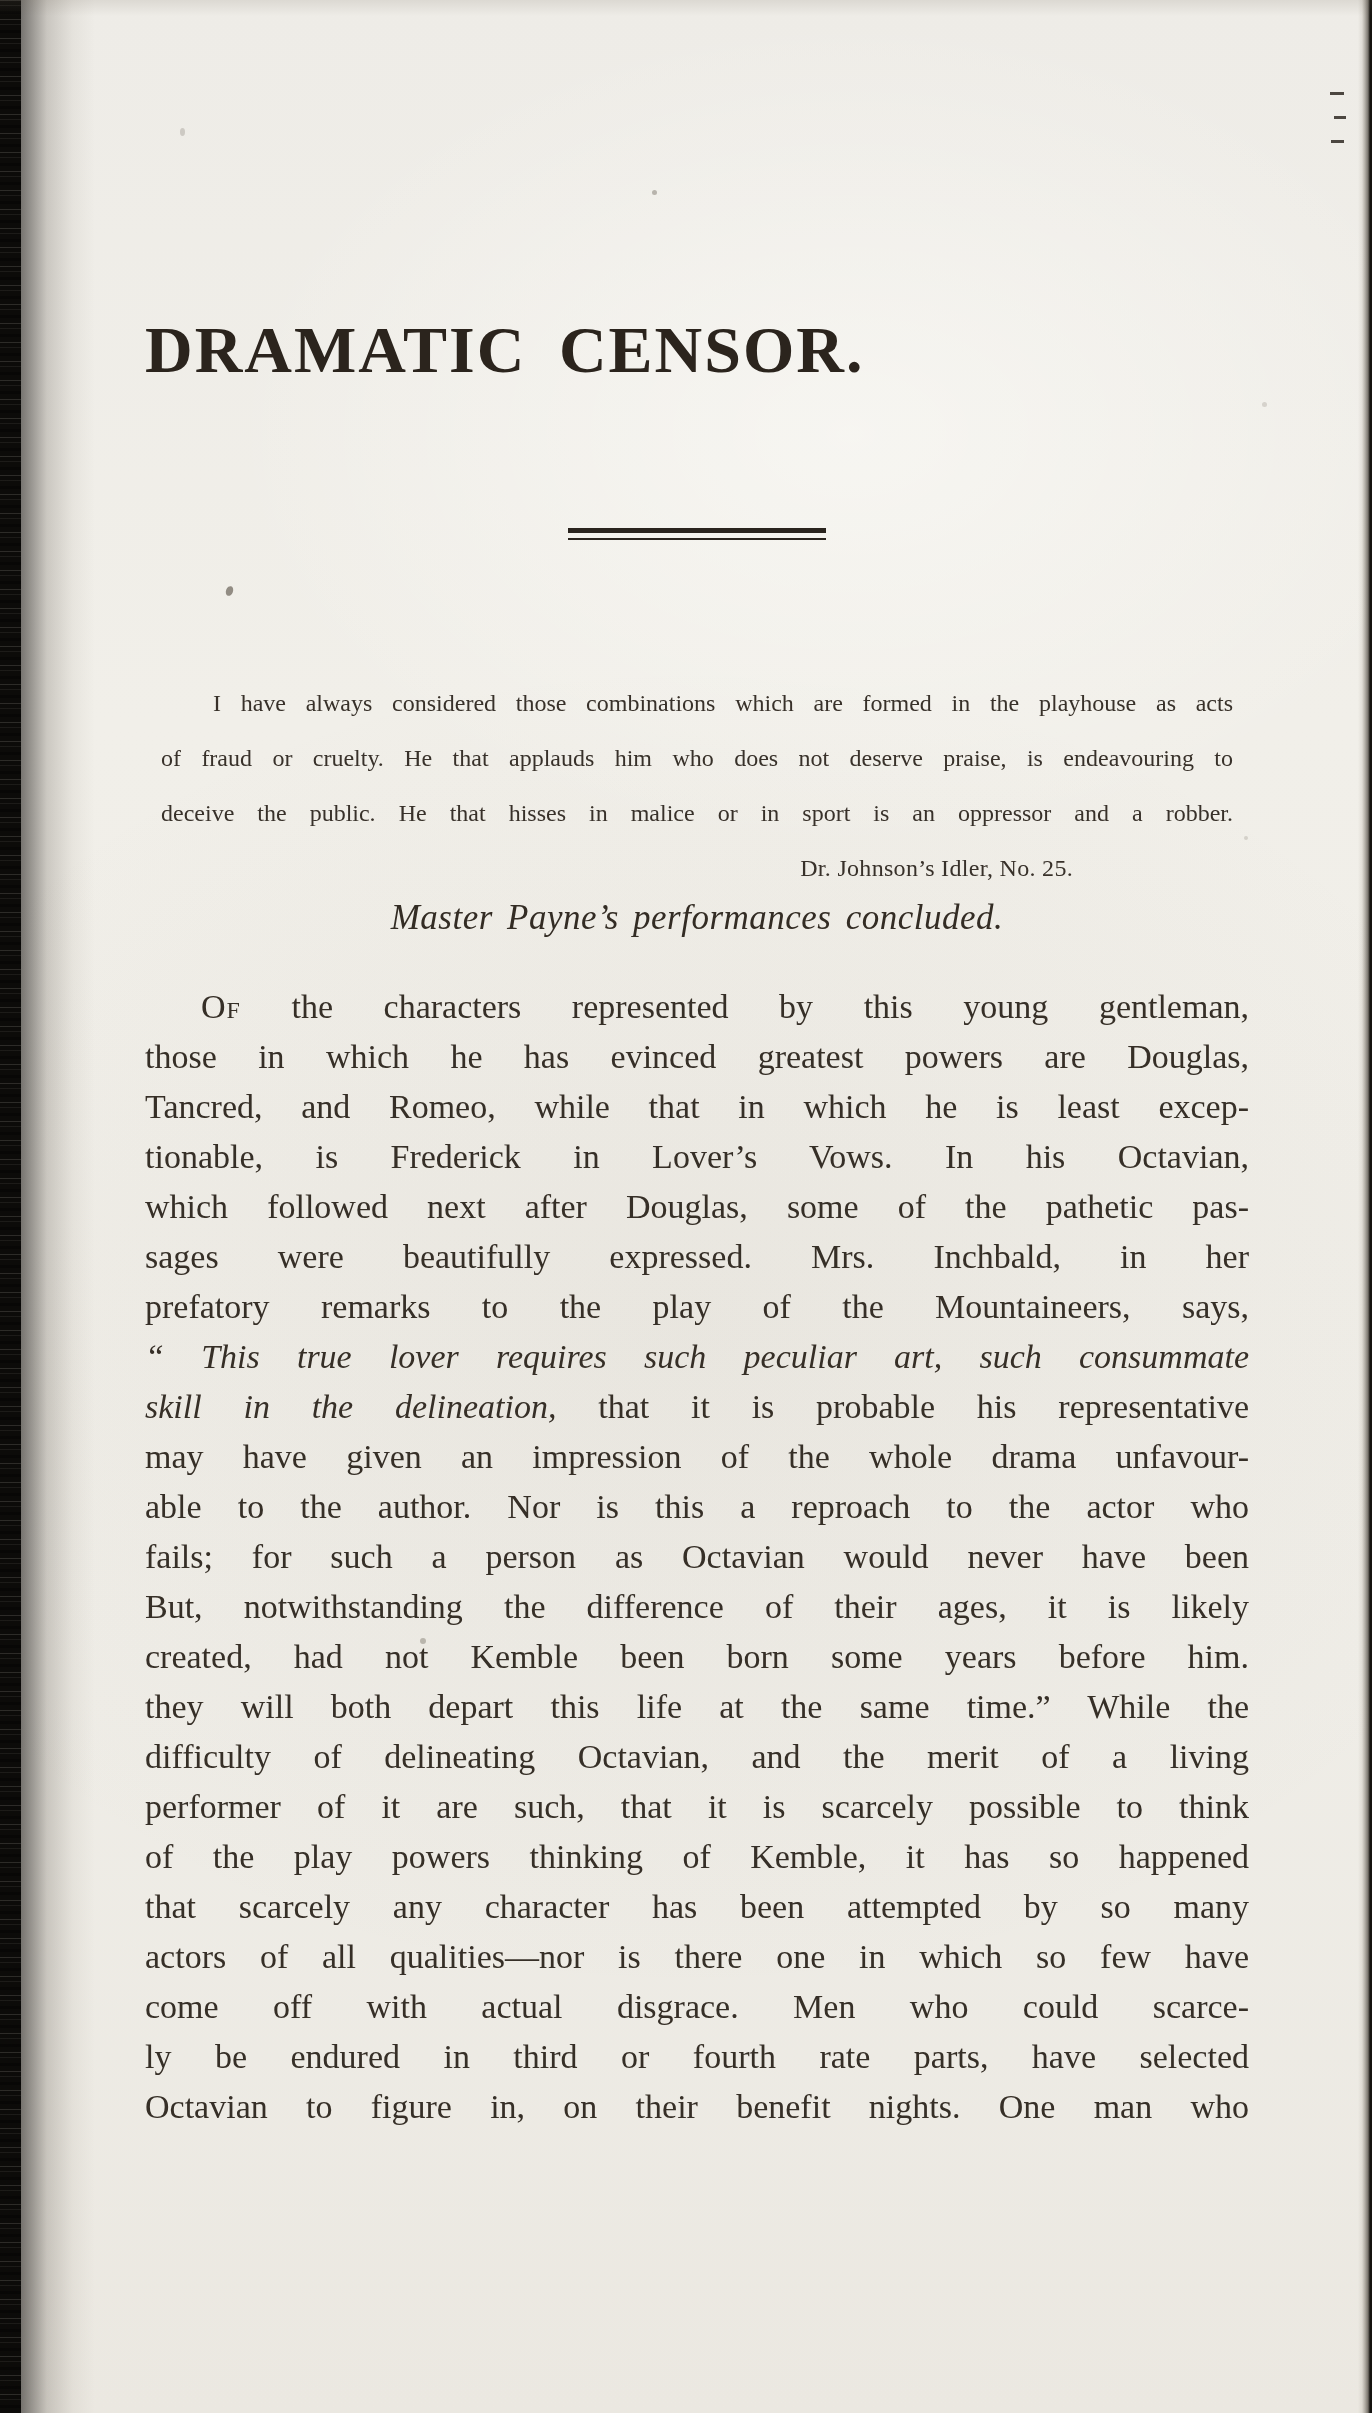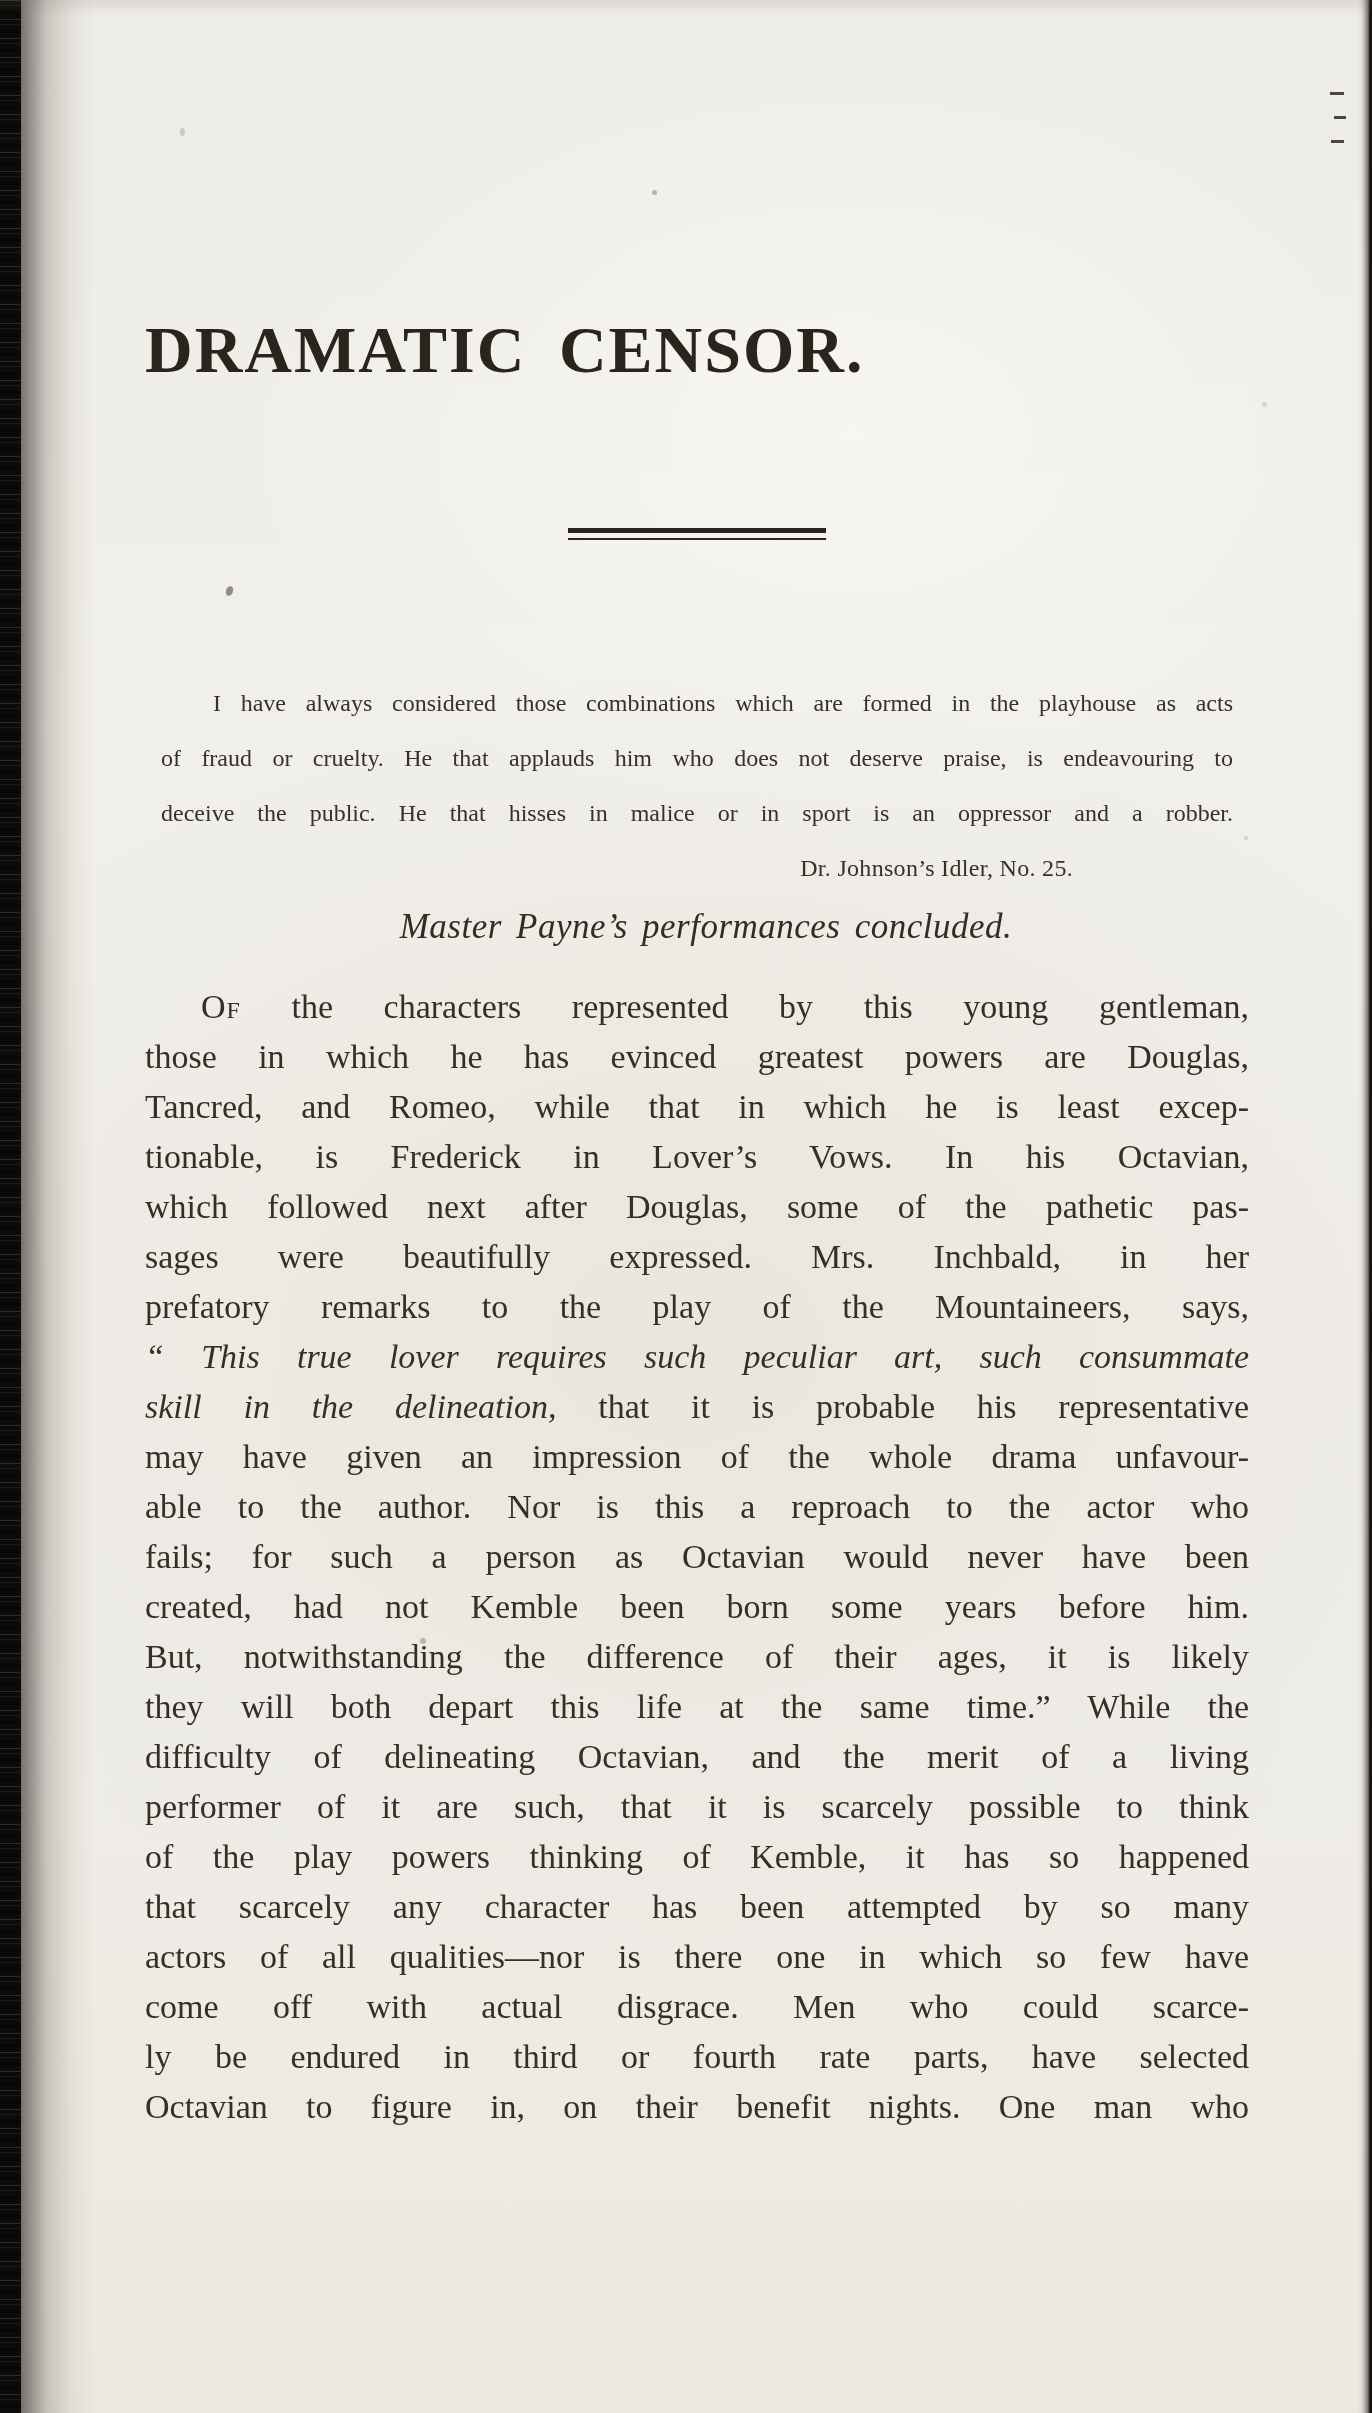--- a/index.html
+++ b/index.html
@@ -74,21 +74,21 @@
   }
   .ep-line { margin: 16px; text-align: justify; text-align-last: justify; }
   .ep-line.indent { text-indent: 52px; }
   .ep-attrib {
     margin: 2px 0 0 0; text-align: right; 
     padding-right: 176px; letter-spacing: 0.3px;
   }
 
   .heading {
     position: absolute; top: 898px; left: 0; width: 100%;
-    margin: 9px; text-align: center;
+    margin: 0; text-align: center;
     font-style: italic; font-weight: 400;
     font-size: 35px; letter-spacing: 0.5px; word-spacing: 5px;
     color: #332c24;
   }
 
   .body-text {
     position: absolute; top: 982px; left: 0; width: 100%;
     font-size: 34px; line-height: 50px;
   }
   .body-line { height: 50px; text-align: justify; text-align-last: justify; }
@@ -141,22 +141,22 @@
         <div class="body-line"><span>Tancred, and Romeo, while that in which he is least excep-</span></div>
         <div class="body-line"><span>tionable, is Frederick in Lover’s Vows.  In his Octavian,</span></div>
         <div class="body-line"><span>which followed next after Douglas, some of the pathetic pas-</span></div>
         <div class="body-line"><span>sages were beautifully expressed.  Mrs. Inchbald, in her</span></div>
         <div class="body-line"><span>prefatory remarks to the play of the Mountaineers, says,</span></div>
         <div class="body-line"><span class="italic">“ This true lover requires such peculiar art, such consummate</span></div>
         <div class="body-line"><span class="italic">skill in the delineation,</span><span> that it is probable his representative</span></div>
         <div class="body-line"><span>may have given an impression of the whole drama unfavour-</span></div>
         <div class="body-line"><span>able to the author.  Nor is this a reproach to the actor who</span></div>
         <div class="body-line"><span>fails; for such a person as Octavian would never have been</span></div>
+        <div class="body-line"><span>But, notwithstanding the difference of their ages, it is likely</span></div>
         <div class="body-line"><span>created, had not Kemble been born some years before him.</span></div>
-        <div class="body-line"><span>But, notwithstanding the difference of their ages, it is likely</span></div>
         <div class="body-line"><span>they will both depart this life at the same time.”  While the</span></div>
         <div class="body-line"><span>difficulty of delineating Octavian, and the merit of a living</span></div>
         <div class="body-line"><span>performer of it are such, that it is scarcely possible to think</span></div>
         <div class="body-line"><span>of the play powers thinking of Kemble, it has so happened</span></div>
         <div class="body-line"><span>that scarcely any character has been attempted by so many</span></div>
         <div class="body-line"><span>actors of all qualities—nor is there one in which so few have</span></div>
         <div class="body-line"><span>come off with actual disgrace.  Men who could scarce-</span></div>
         <div class="body-line"><span>ly be endured in third or fourth rate parts, have selected</span></div>
         <div class="body-line"><span>Octavian to figure in, on their benefit nights.  One man who</span></div>
       </div>

